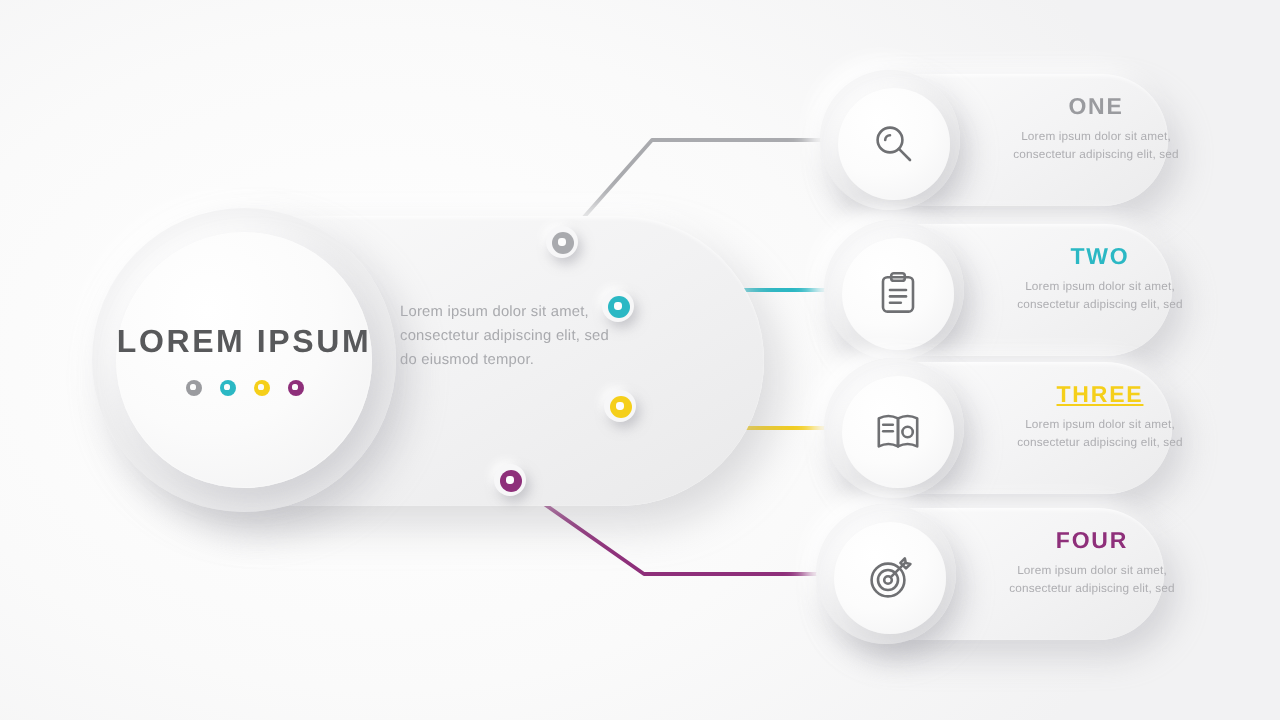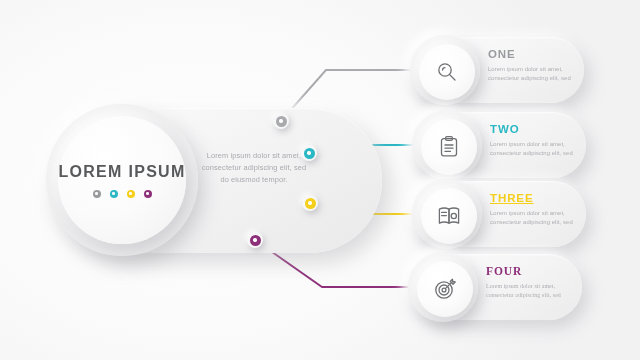--- a/index.html
+++ b/index.html
@@ -57,21 +57,20 @@
   }
   .dot::after {
     content:""; width:2.6px; height:2.6px; border-radius:50%;
     background:#fbfbfb;
   }
 
   .main-desc {
     position:absolute; left:200px; top:150px; width:108px;
     font-size:7.4px; line-height:1.62; color:#a9aaae;
     letter-spacing:0.12px;
-    text-align:center;
   }
 
   
   #connectors { position:absolute; left:0; top:0; width:640px; height:360px; }
 
   .node {
     position:absolute; width:16px; height:16px; border-radius:50%;
     display:flex; align-items:center; justify-content:center;
     box-shadow:2px 3px 6px rgba(160,160,168,0.5),
                -2px -2px 5px rgba(255,255,255,0.9);
@@ -109,21 +108,21 @@
     width:56px; height:56px; border-radius:50%;
     background:radial-gradient(circle at 36% 30%, #ffffff 0%, #fcfcfc 50%, #f1f1f2 100%);
     box-shadow:
       3px 5px 11px rgba(174,174,180,0.36),
       -3px -3px 9px rgba(255,255,255,0.95);
     display:flex; align-items:center; justify-content:center;
   }
   .card-icon { width:24px; height:24px; }
   .card-icon svg { width:24px; height:24px; display:block; }
 
-  .card-body { position:absolute; left:76px; top:12px; width:86px; }
+  .card-body { position:absolute; left:93px; top:12px; width:86px;text-align:center; }
   .card-title {
     font-size:11.5px; font-weight:700; letter-spacing:0.9px;
     line-height:1; margin-bottom:4px;
   }
   .card-text {
     font-size:5.9px; line-height:1.68; color:#aeaeb2;
     letter-spacing:0.08px;
   }
 </style>
 </head>
@@ -199,21 +198,21 @@
             <svg viewBox="0 0 24 24" fill="none" stroke="#6f7073" stroke-width="1.3" stroke-linecap="round" stroke-linejoin="round">
               <path d="M2.4 5.2c3.2-1.6 6.4-1.6 9.6 0v14c-3.2-1.6-6.4-1.6-9.6 0z"></path>
               <path d="M12 5.2c3.2-1.6 6.4-1.6 9.6 0v14c-3.2-1.6-6.4-1.6-9.6 0z"></path>
               <line x1="4.6" y1="8.4" x2="9.4" y2="8.4"></line>
               <line x1="4.6" y1="11.6" x2="9.4" y2="11.6"></line>
               <circle cx="16.8" cy="12" r="2.6"></circle>
             </svg>
           </div>
         </div>
       </div>
-      <div class="card" style="left: 410px; top: 254px; font-family: Liberation Serif, serif;">
+      <div class="card" style="left: 410px; top: 254px;">
         <div class="card-body">
           <div class="card-title" style="color: rgb(142, 47, 122);">FOUR</div>
           <div class="card-text">Lorem ipsum dolor sit amet, consectetur adipiscing elit, sed</div>
         </div>
         <div class="card-circ-outer"></div>
         <div class="card-circ-inner">
           <div class="card-icon">
             <svg viewBox="0 0 24 24" fill="none" stroke="#6f7073" stroke-width="1.3" stroke-linecap="round" stroke-linejoin="round">
               <circle cx="11" cy="13" r="8.2"></circle>
               <circle cx="11" cy="13" r="5"></circle>

